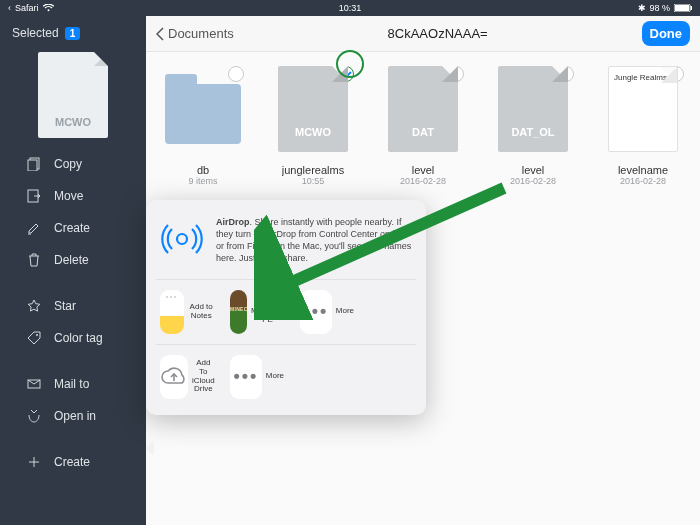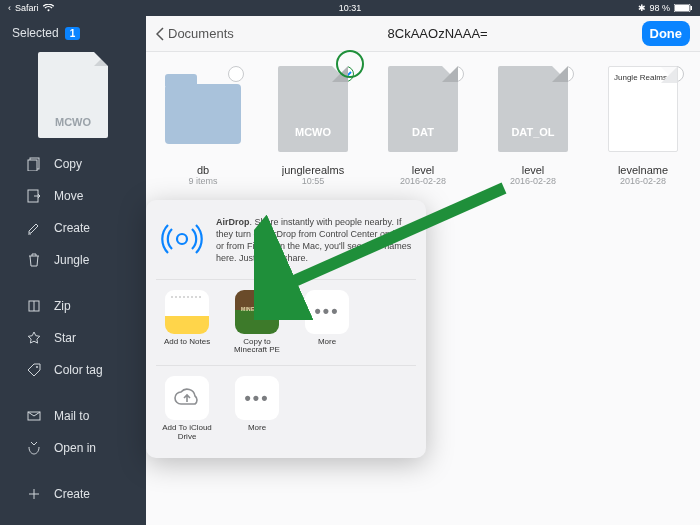--- a/index.html
+++ b/index.html
@@ -40,21 +40,21 @@
   .selcirc { position: absolute; top: 0; right: 6px; width: 16px; height: 16px; border: 1px solid #c8cacd; border-radius: 50%; background: #fff; }
   .selcirc.on { border: 1px solid #1f8f3a; }
   .sharesheet { position: absolute; left: 146px; top: 200px; width: 280px; background: #f2f2f4; border-radius: 10px; box-shadow: 0 6px 28px rgba(0,0,0,.25); padding: 10px 10px 6px; z-index: 5; }
   .sharesheet::before { content: ""; position: absolute; left: -8px; top: 240px; border: 8px solid transparent; border-right-color: #f2f2f4; }
   .airdrop { display: flex; gap: 12px; padding: 6px 4px 14px; border-bottom: 1px solid #e1e1e3; }
   .adicon { width: 46px; height: 46px; display: flex; align-items: center; justify-content: center; }
   .adtxt { font-size: 9px; color: #444; line-height: 1.35; }
   .adtxt b { font-weight: 700; }
   .sharerow { display: flex; gap: 16px; padding: 10px 4px; border-bottom: 1px solid #e1e1e3; }
   .sharerow:last-child { border-bottom: none; }
-  .sitem { width: 54px; display: flex; flex-direction: column; align-items: center; gap: 4px; cursor: pointer; }
+  .sitem { width: 54px; display: flex; flex-direction: row; align-items: center; gap: 4px; cursor: pointer; }
   .sicon { width: 44px; height: 44px; border-radius: 9px; background: #fff; display: flex; align-items: center; justify-content: center; font-size: 18px; }
   .sicon.notes { background: linear-gradient(#fff 60%, #ffd54a 60%); position: relative; }
   .sicon.notes::before { content: ""; position: absolute; top: 6px; left: 6px; right: 6px; height: 2px; background: repeating-linear-gradient(90deg,#d8d8d8 0 2px,transparent 2px 4px); }
   .sicon.mc { background: linear-gradient(#6a4b2a 45%, #3d7a2a 45%); position: relative; overflow: hidden; }
   .sicon.mc::after { content: "MINECRAFT"; position: absolute; top: 16px; left: 0; right: 0; text-align: center; font-size: 5px; color: #eadfb0; font-weight: 700; letter-spacing: .3px; }
   .sicon.cloud { color: #8d8f92; }
   .sicon.more::before { content: "•••"; color: #7b7d80; font-weight: 700; letter-spacing: 2px; }
   .slabel { font-size: 8px; color: #333; text-align: center; line-height: 1.1; }
   .arrow { position: absolute; z-index: 10; pointer-events: none; }
   .checkring { position: absolute; top: 50px; left: 336px; width: 28px; height: 28px; border: 2px solid #1f8f3a; border-radius: 50%; z-index: 6; pointer-events: none; }
@@ -119,32 +119,23 @@
           </svg>
         </span>
         <span>Create</span>
       </div>
     <div class="sideitem">
         <span class="sideicon">
           <svg width="14" height="14" viewBox="0 0 14 14">
             <path d="M2 3h10M5 3V1h4v2M3 3l1 10h6l1-10" fill="none" stroke="#cfd5da"></path>
           </svg>
         </span>
-        <span>Jungle</span>
+        <span>Delete</span>
       </div>
     <div class="sidegroup-sep"></div>
-    <div class="sideitem">
-        <span class="sideicon">
-          <svg width="14" height="14" viewBox="0 0 14 14">
-            <rect x="2" y="2" width="10" height="10" fill="none" stroke="#cfd5da"></rect>
-            <path d="M7 2v10" stroke="#cfd5da"></path>
-          </svg>
-        </span>
-        <span>Zip</span>
-      </div>
     <div class="sideitem">
         <span class="sideicon">
           <svg width="14" height="14" viewBox="0 0 14 14">
             <path d="M7 1l1.8 3.7 4 .6-2.9 2.8.7 4L7 10.2 3.4 12l.7-4L1.2 5.3l4-.6z" fill="none" stroke="#cfd5da"></path>
           </svg>
         </span>
         <span>Star</span>
       </div>
     <div class="sideitem">
         <span class="sideicon">

